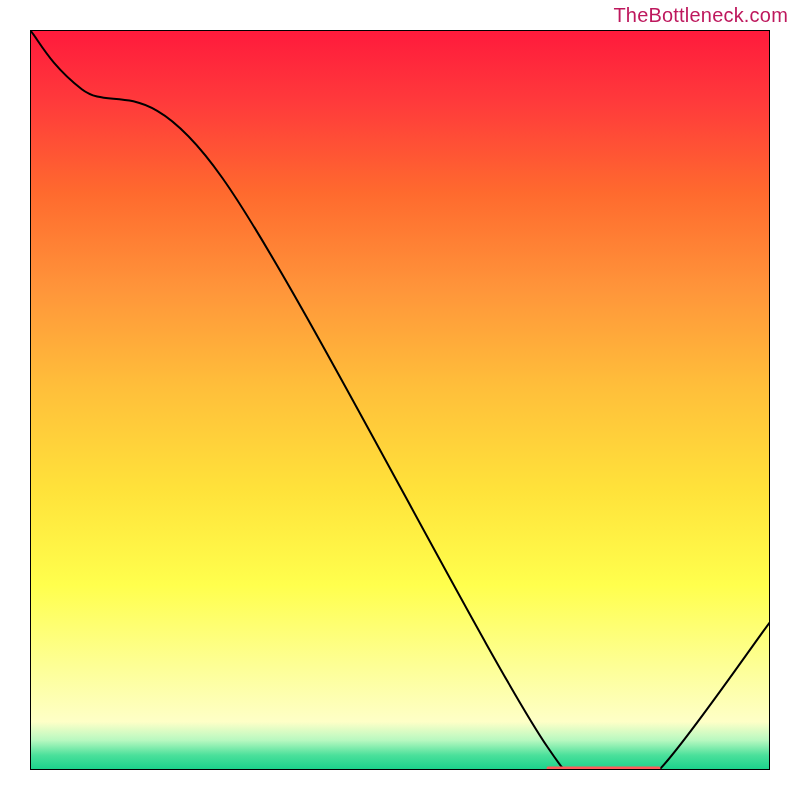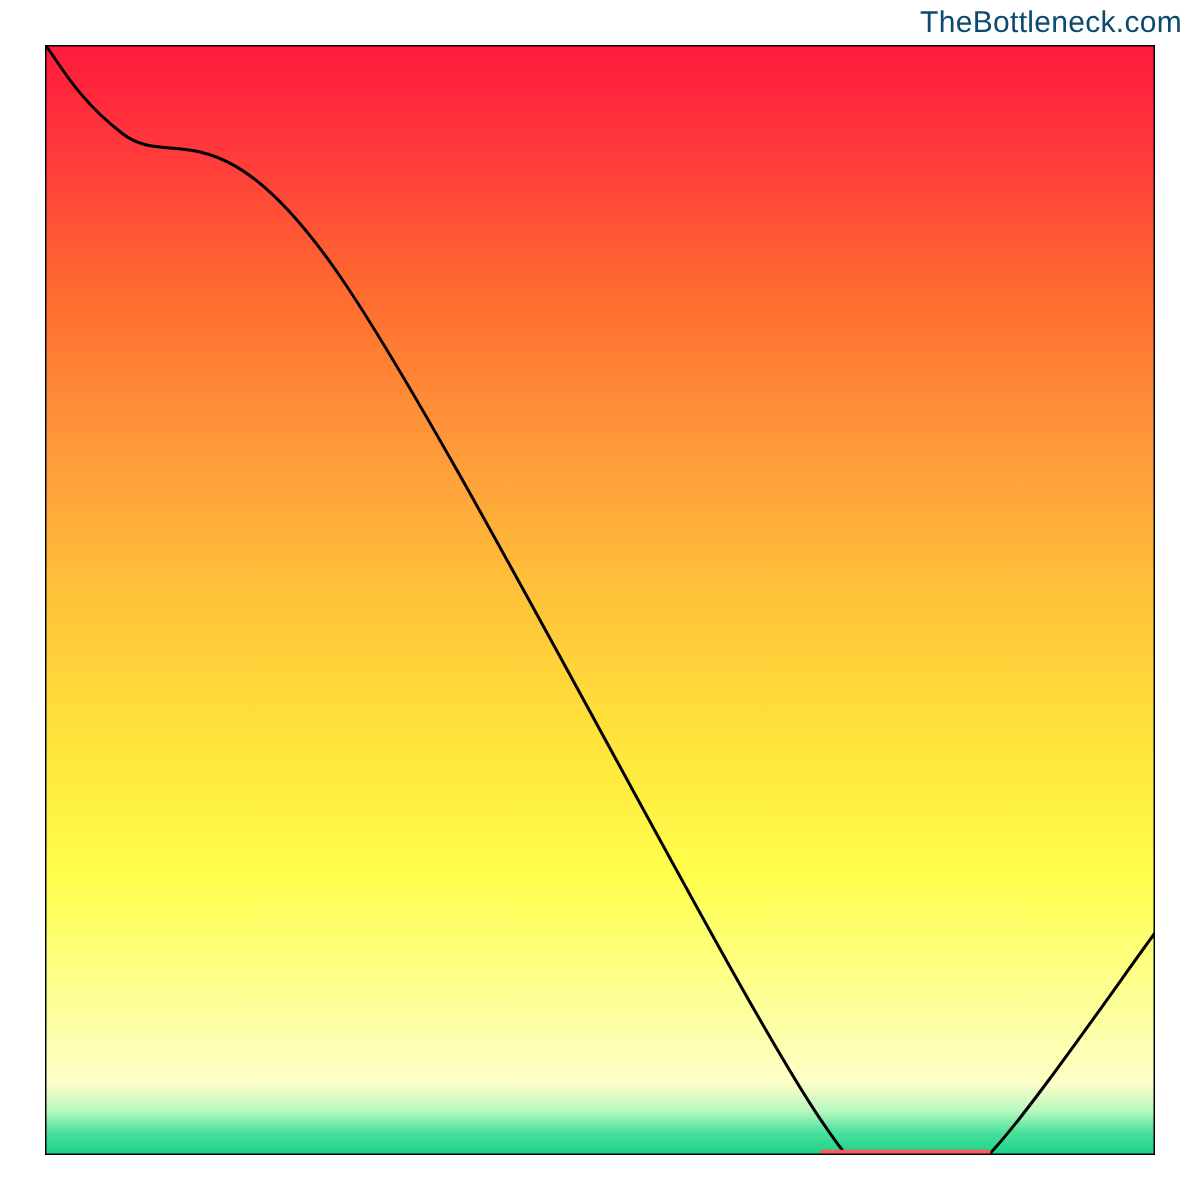--- a/index.html
+++ b/index.html
@@ -8,21 +8,21 @@
   width: 800px;
   height: 800px;
   background: #ffffff;
   font-family: Arial, Helvetica, sans-serif;
   overflow: hidden;
 }
 .watermark {
   position: absolute;
   top: 4px;
   right: 12px;
-  color: #0c4a6e;
+  color: #be185d;
   font-size: 20px;
   font-weight: 400;
   letter-spacing: 0.2px;
 }
 .plot-area {
   position: absolute;
   left: 30px;
   top: 30px;
   width: 740px;
   height: 740px;

